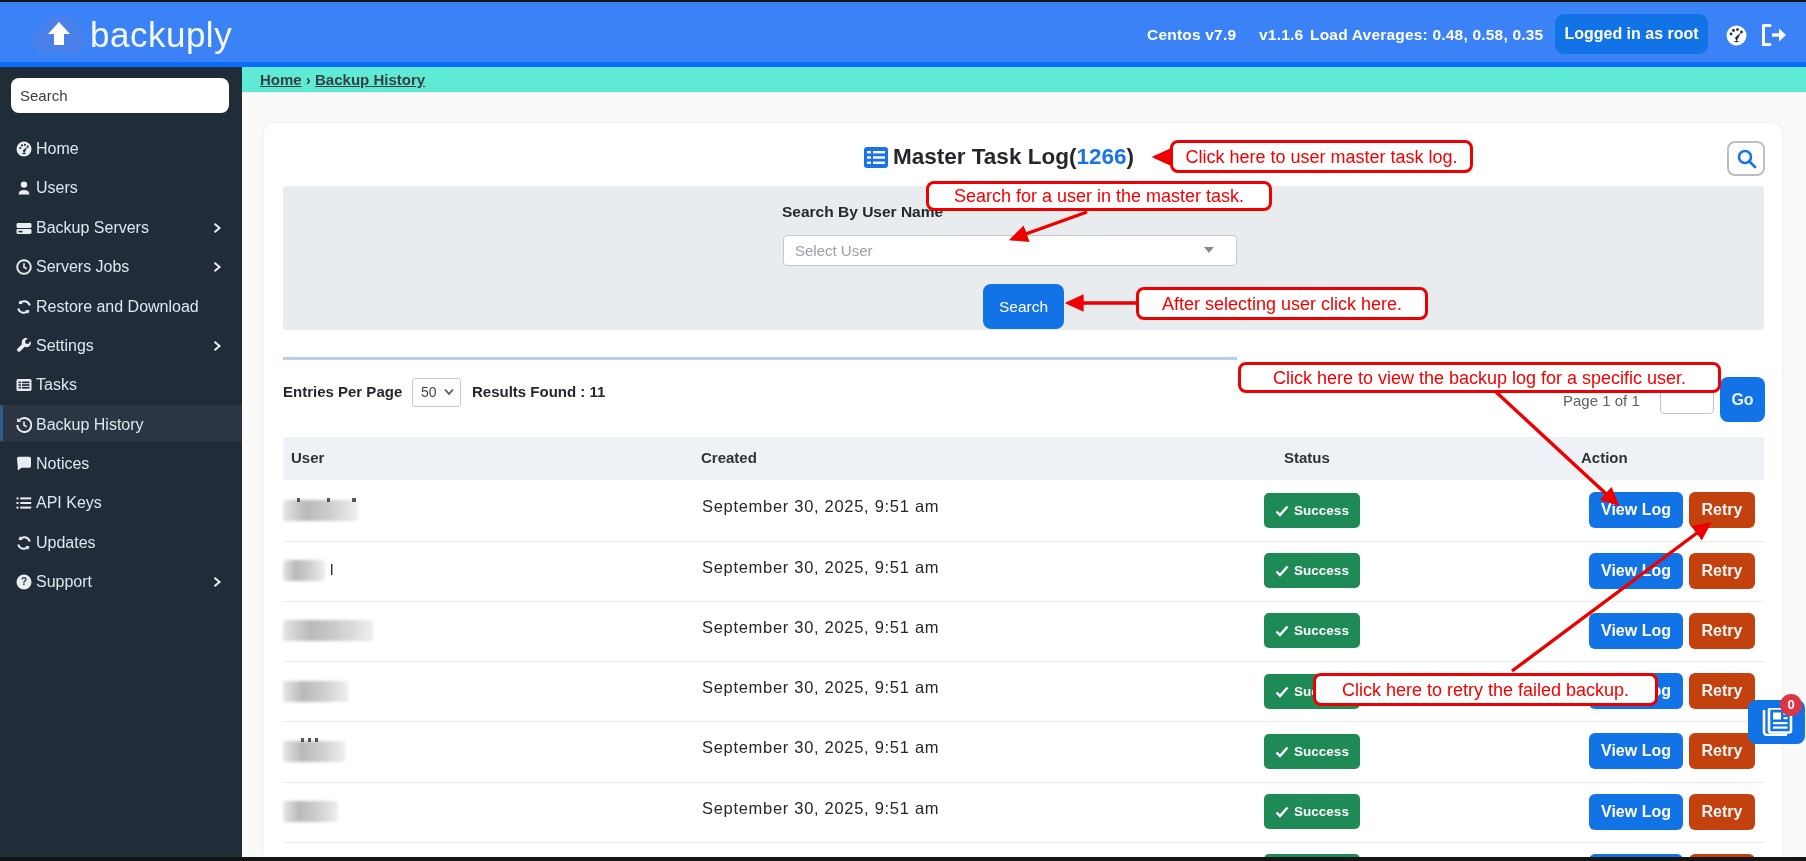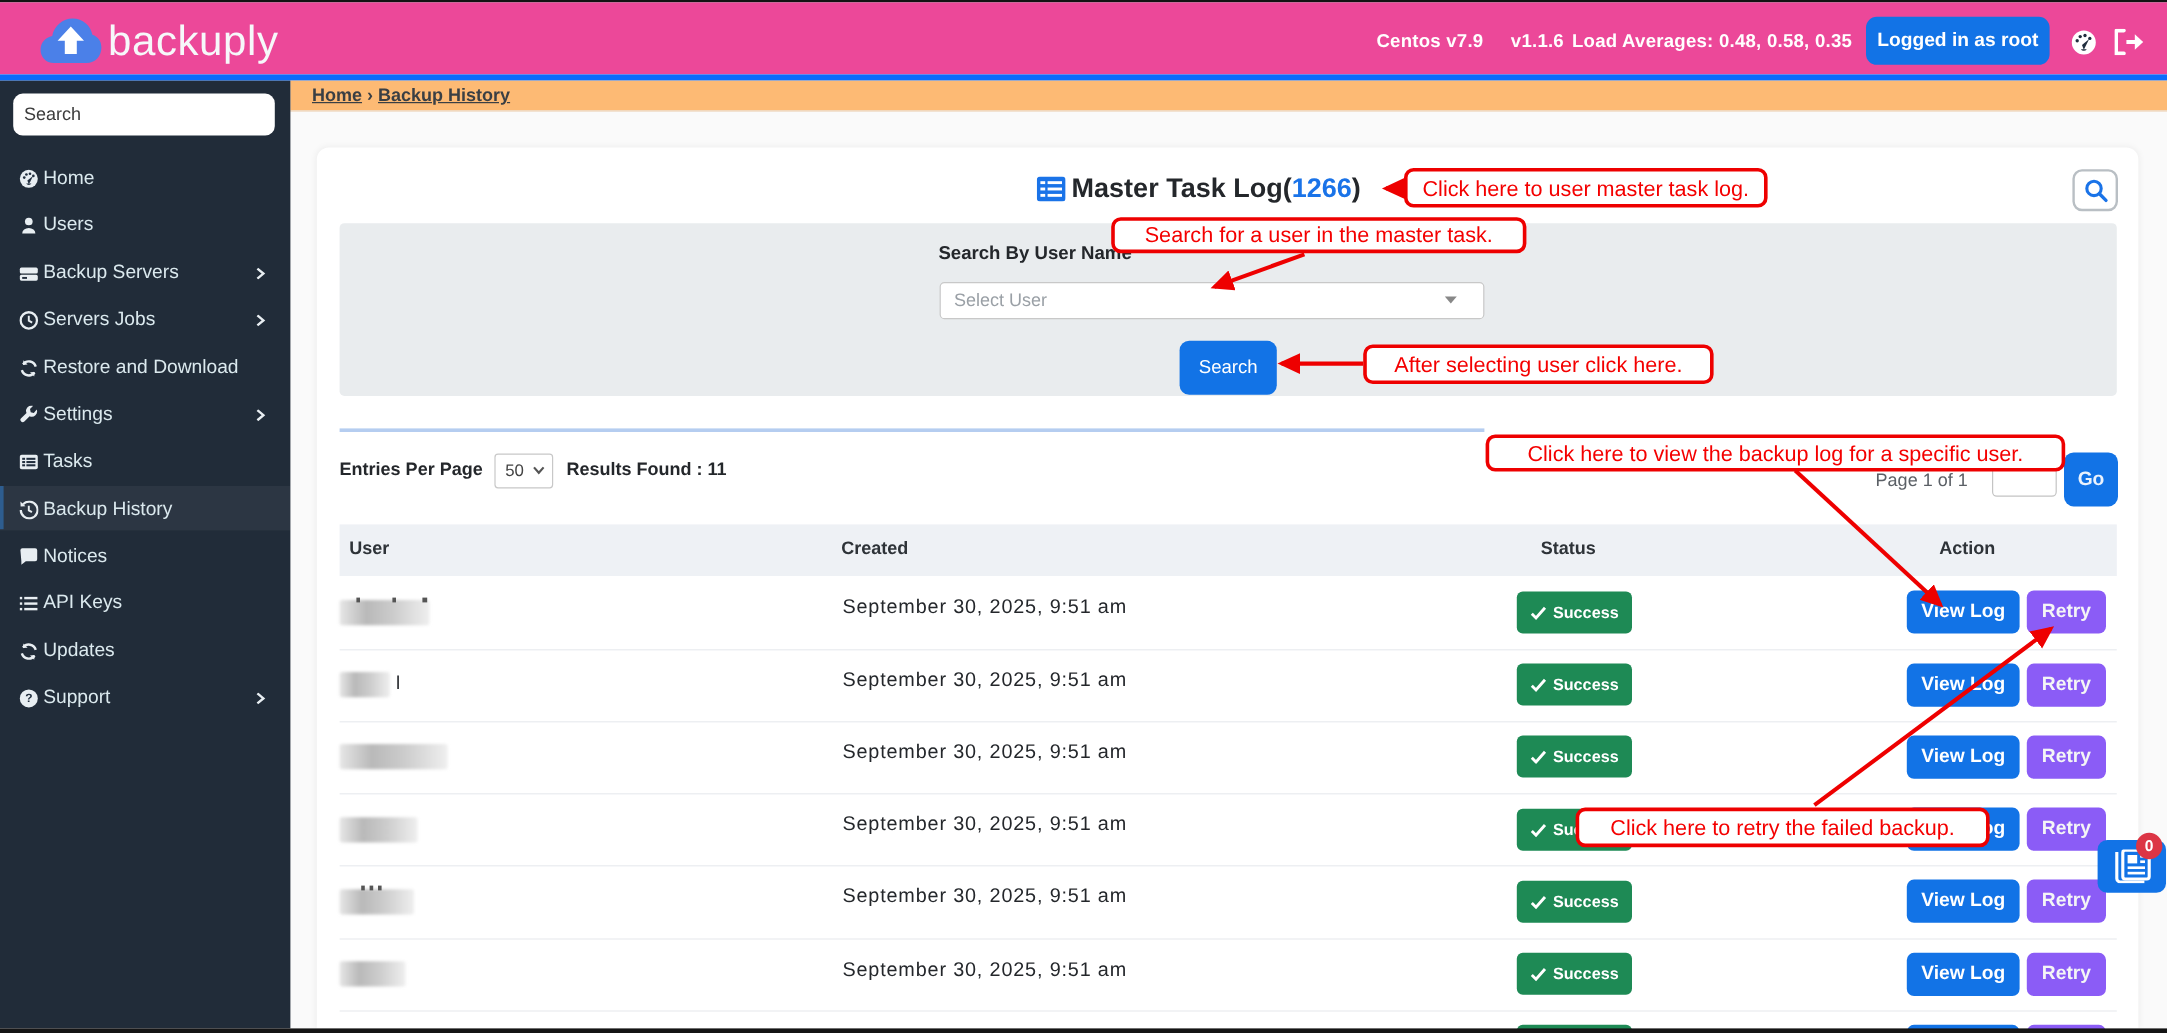--- a/index.html
+++ b/index.html
@@ -6,40 +6,40 @@
   html,body { width:1806px; height:861px; overflow:hidden; }
   body { font-family:"Liberation Sans", sans-serif; background:#fff; }
   #root { position:relative; width:1806px; height:861px; overflow:hidden; }
   .abs { position:absolute; }
 
   
   #topstrip { left:0; top:0; width:1806px; height:2px; background:#131313; }
   #botstrip { left:0; top:857px; width:1806px; height:4px; background:#141414; z-index:60; }
 
   
-  #header { left:0; top:2px; width:1806px; height:60px; background:#ec4899; z-index:30; }
+  #header { left:0; top:2px; width:1806px; height:60px; background:#3b82f6; z-index:30; }
   #blueline { left:0; top:62px; width:1806px; height:5px; background:#0b6cfb; z-index:30; }
   #logotext { left:90px; top:13px; font-size:35px; color:#f6f8fa; font-weight:400; letter-spacing:0.5px; }
   .hinfo { top:24px; font-size:15.5px; color:#fff; font-weight:600; letter-spacing:0.2px; }
   #loggedbtn { left:1555px; top:12px; width:153px; height:40px; background:#1273e6; border-radius:9px;
     color:#fff; font-size:16px; font-weight:600; text-align:center; line-height:40px; }
 
   
   #sidebar { left:0; top:67px; width:242px; height:790px; background:#212c39; z-index:20; }
   #sbsearch { position:absolute; left:11px; top:11px; width:218px; height:35px; background:#fff; border-radius:8px;
     font-size:15px; color:#3c3c3c; line-height:35px; padding-left:9px; }
   .sbitem { position:absolute; left:0; width:242px; height:39px; color:#dbe9ee; font-size:16px; }
   .sbitem .lbl { position:absolute; left:36px; top:50%; transform:translateY(-50%); white-space:nowrap; }
   .sbitem .ico { position:absolute; left:16px; top:50%; transform:translateY(-50%); width:16px; height:16px; }
   .sbitem .chev { position:absolute; left:212px; top:50%; transform:translateY(-50%); width:10px; height:10px; }
   #active-bar { left:0px; top:338px; width:3px; height:36px; background:#2e5d8f; }
 
   
   #main { left:242px; top:67px; width:1564px; height:790px; background:#fafafa; }
-  #breadbar { left:242px; top:67px; width:1564px; height:26px; background:#fdba74; border-bottom:1px solid #ececec; }
+  #breadbar { left:242px; top:67px; width:1564px; height:26px; background:#5eead4; border-bottom:1px solid #ececec; }
   #breadcrumb { left:18px; top:4px; font-size:15px; color:#3a3f44; font-weight:600; }
   #breadcrumb a { color:#3a3f44; text-decoration:underline; }
   #card { left:264px; top:123px; width:1518px; height:734px; background:#fff; border-radius:10px 10px 0 0;
      box-shadow:0 0 6px rgba(0,0,0,0.06); }
 
   
   #titlerow { position:absolute; left:893px; top:144px; height:30px; white-space:nowrap; font-size:22.5px; font-weight:700; color:#24272b; z-index:5;}
   #titlerow .num { color:#1a73e8; }
   #searchtoggle { left:1727px; top:141px; width:38px; height:35px; border:2px solid #b9bfc4; border-radius:8px; background:#fff; z-index:5;}
 
@@ -68,21 +68,21 @@
   #thead { left:283px; top:437px; width:1481px; height:43px; background:#eef1f5; }
   .th { position:absolute; top:12px; font-size:15px; font-weight:700; color:#2e3338; }
   .rowline { position:absolute; left:283px; width:1481px; height:1px; background:#e9ecef; }
   .blur { position:absolute; height:21px; border-radius:2px;
      background:linear-gradient(90deg,#e6e6e6, #b9b9b9 30%, #cccccc 60%, #efefef); filter:blur(1.5px); }
   .date { position:absolute; left:702px; font-size:16.5px; color:#24272b; letter-spacing:0.7px; }
   .badge { position:absolute; left:1264px; width:96px; height:35px; background:#1e8a55; border-radius:5px; color:#fff;
      font-size:13.5px; font-weight:700; text-align:center; line-height:35px; white-space:nowrap; }
   .viewlog { position:absolute; left:1589px; width:94px; height:36px; background:#1273e6; border-radius:6px; color:#fff;
      font-size:16px; font-weight:600; text-align:center; line-height:36px; }
-  .retry { position:absolute; left:1689px; width:66px; height:36px; background:#8b5cf6; border-radius:6px; color:#f4f5f6;
+  .retry { position:absolute; left:1689px; width:66px; height:36px; background:#c2410c; border-radius:6px; color:#f4f5f6;
      font-size:16px; font-weight:600; text-align:center; line-height:36px; }
 
   
   .ann { position:absolute; background:#fff; border:3px solid #ee0000; border-radius:8px; color:#f40000;
      font-size:18px; white-space:nowrap; z-index:50; text-align:center; }
 
   
   #floatwidget { left:1748px; top:700px; width:57px; height:44px; background:#1273e6; border-radius:8px; z-index:55; }
   #floatbadge { left:1780px; top:694px; width:22px; height:22px; background:#dc3545; border-radius:50%; color:#fff;
      font-size:13px; font-weight:700; text-align:center; line-height:22px; z-index:56; }
@@ -307,21 +307,21 @@
     </svg>
   <div class="abs entlbl" style="left:472px;">Results Found : 11</div>
   <div class="abs" id="pageinfo">Page 1 of 1</div>
   <div class="abs" id="pageinput"></div>
   <div class="abs" id="gobtn">Go</div>
 
   <div class="abs" id="thead">
     <div class="th" style="left:8px;">User</div>
     <div class="th" style="left:418px;">Created</div>
     <div class="th" style="left:1001px;">Status</div>
-    <div class="th" style="left:1333px;">Action</div>
+    <div class="th" style="left:1298px;">Action</div>
   </div>
   <div id="tbody">
       <div class="blur" style="left:283px; top:499.8px; width:75px;"></div>
       <div class="abs" style="left:297px; top:498.3px; width:3px; height:4px; background:#555;"></div>
       <div class="abs" style="left:327px; top:498.3px; width:3px; height:4px; background:#555;"></div>
       <div class="abs" style="left:352px; top:498.3px; width:4px; height:4px; background:#555;"></div>
       <div class="date" style="top:497.3px;">September 30, 2025, 9:51 am</div>
       <div class="badge" style="top:492.8px;"><svg style="vertical-align:-2px;margin-right:5px;" width="14" height="12" viewBox="0 0 14 12">
           <path d="M1.5 6.5 L5 10 L12.5 1.5" stroke="#fff" stroke-width="2.4" fill="none"></path>
         </svg>Success</div>

